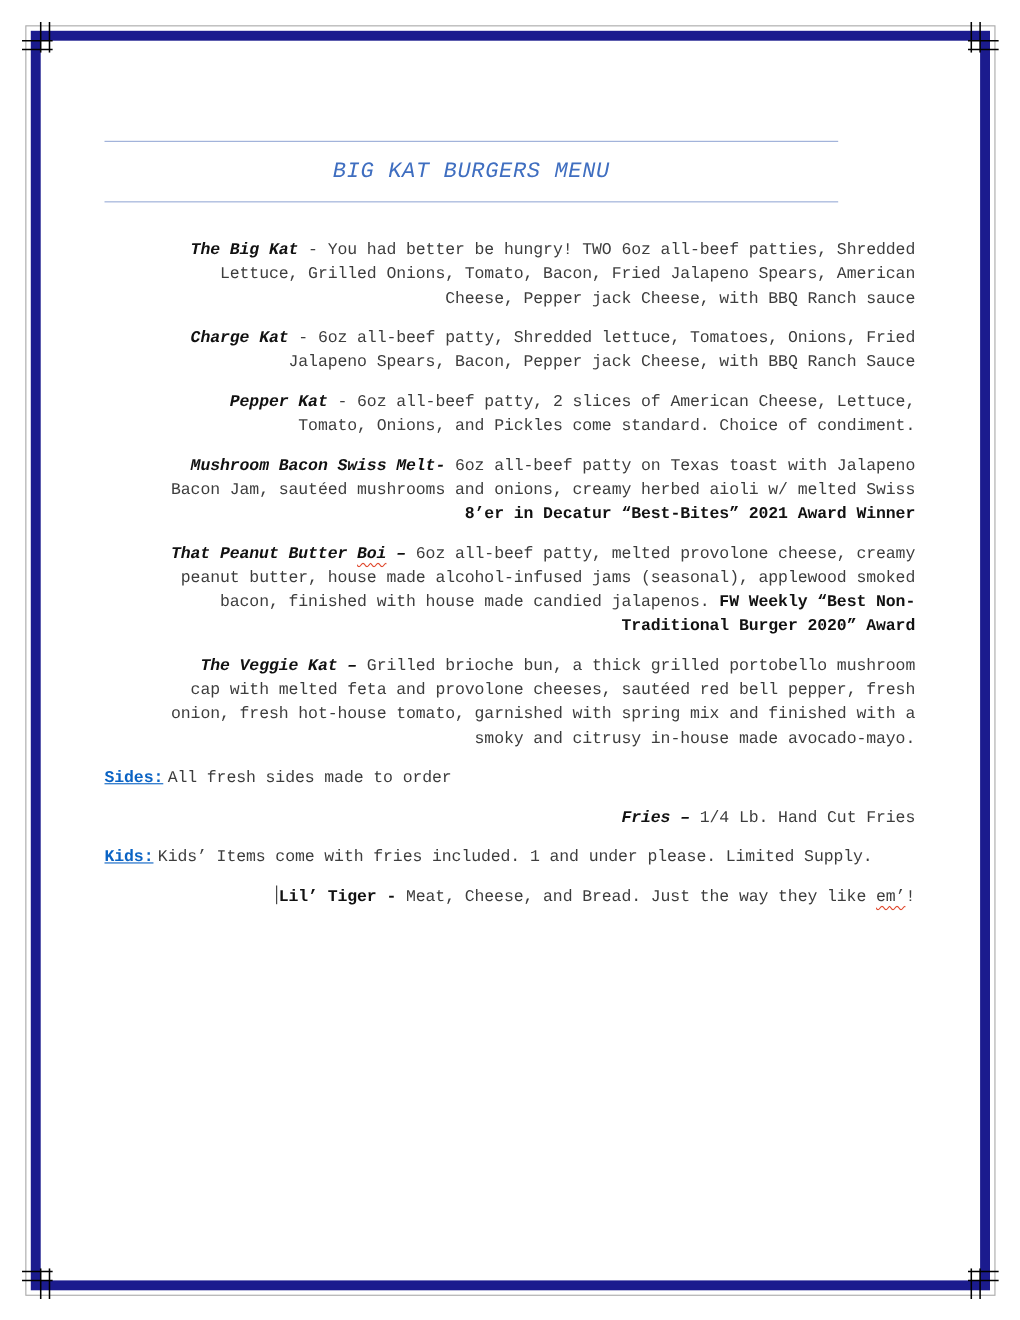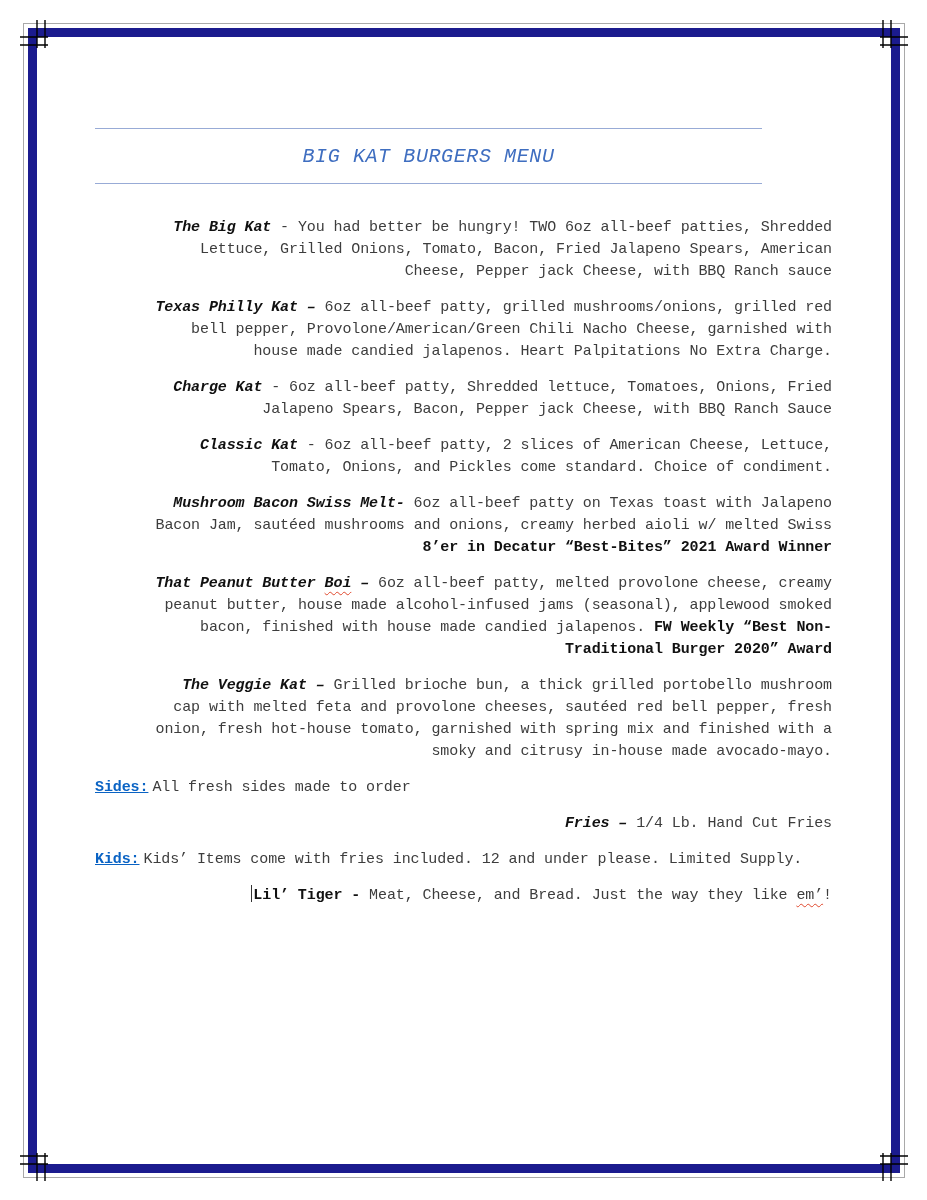--- a/index.html
+++ b/index.html
@@ -91,31 +91,30 @@
 </svg>
 
 <div class="content">
 
   <div class="title-block">
     <h1 class="title">BIG KAT BURGERS MENU</h1>
   </div>
 
   <section>
     <p class="item"><span class="b i">The Big Kat</span><span> - You had better be hungry! TWO 6oz all-beef patties, Shredded Lettuce, Grilled Onions, Tomato, Bacon, Fried Jalapeno Spears, American Cheese, Pepper jack Cheese, with BBQ Ranch sauce</span></p>
-    <p class="item"><span class="b i">Texas Philly Kat –</span><span> 6oz all-beef patty, grilled mushrooms/onions, grilled red bell pepper, Provolone/American/Green Chili Nacho Cheese, garnished with house made candied jalapenos. Heart Palpitations No Extra Charge.</span></p>
     <p class="item"><span class="b i">Charge Kat</span><span> - 6oz all-beef patty, Shredded lettuce, Tomatoes, Onions, Fried Jalapeno Spears, Bacon, Pepper jack Cheese, with BBQ Ranch Sauce</span></p>
-    <p class="item"><span class="b i">Classic Kat</span><span> - 6oz all-beef patty, 2 slices of American Cheese, Lettuce, Tomato, Onions, and Pickles come standard. Choice of condiment.</span></p>
+    <p class="item"><span class="b i">Pepper Kat</span><span> - 6oz all-beef patty, 2 slices of American Cheese, Lettuce, Tomato, Onions, and Pickles come standard. Choice of condiment.</span></p>
     <p class="item"><span class="b i">Mushroom Bacon Swiss Melt-</span><span> 6oz all-beef patty on Texas toast with Jalapeno Bacon Jam, sautéed mushrooms and onions, creamy herbed aioli w/ melted Swiss </span><span class="b">8’er in Decatur “Best-Bites” 2021 Award Winner</span></p>
     <p class="item"><span class="b i">That Peanut Butter </span><span class="b i sq">Boi</span><span class="b i"> –</span><span> 6oz all-beef patty, melted provolone cheese, creamy peanut butter, house made alcohol-infused jams (seasonal), applewood smoked bacon, finished with house made candied jalapenos. </span><span class="b">FW Weekly “Best Non-Traditional Burger 2020” Award</span></p>
     <p class="item"><span class="b i">The Veggie Kat –</span><span> Grilled brioche bun, a thick grilled portobello mushroom cap with melted feta and provolone cheeses, sautéed red bell pepper, fresh onion, fresh hot-house tomato, garnished with spring mix and finished with a smoky and citrusy in-house made avocado-mayo.</span></p>
   </section>
 
   <section>
     <p class="section-head"><span class="head">Sides:</span><span>All fresh sides made to order</span></p>
     <p class="item"><span class="b i">Fries –</span><span> 1/4 Lb. Hand Cut Fries</span></p>
   </section>
 
   <section>
-    <p class="section-head"><span class="head">Kids:</span><span>Kids’ Items come with fries included. 12 and under please. Limited Supply.</span></p>
+    <p class="section-head"><span class="head">Kids:</span><span>Kids’ Items come with fries included. 1 and under please. Limited Supply.</span></p>
     <p class="item"><span class="caret"></span><span><span class="b">Lil’ Tiger -</span><span> Meat, Cheese, and Bread. Just the way they like </span><span class="sq">em’</span><span>!</span></span></p>
   </section>
 
 </div>
 
 </body></html>

